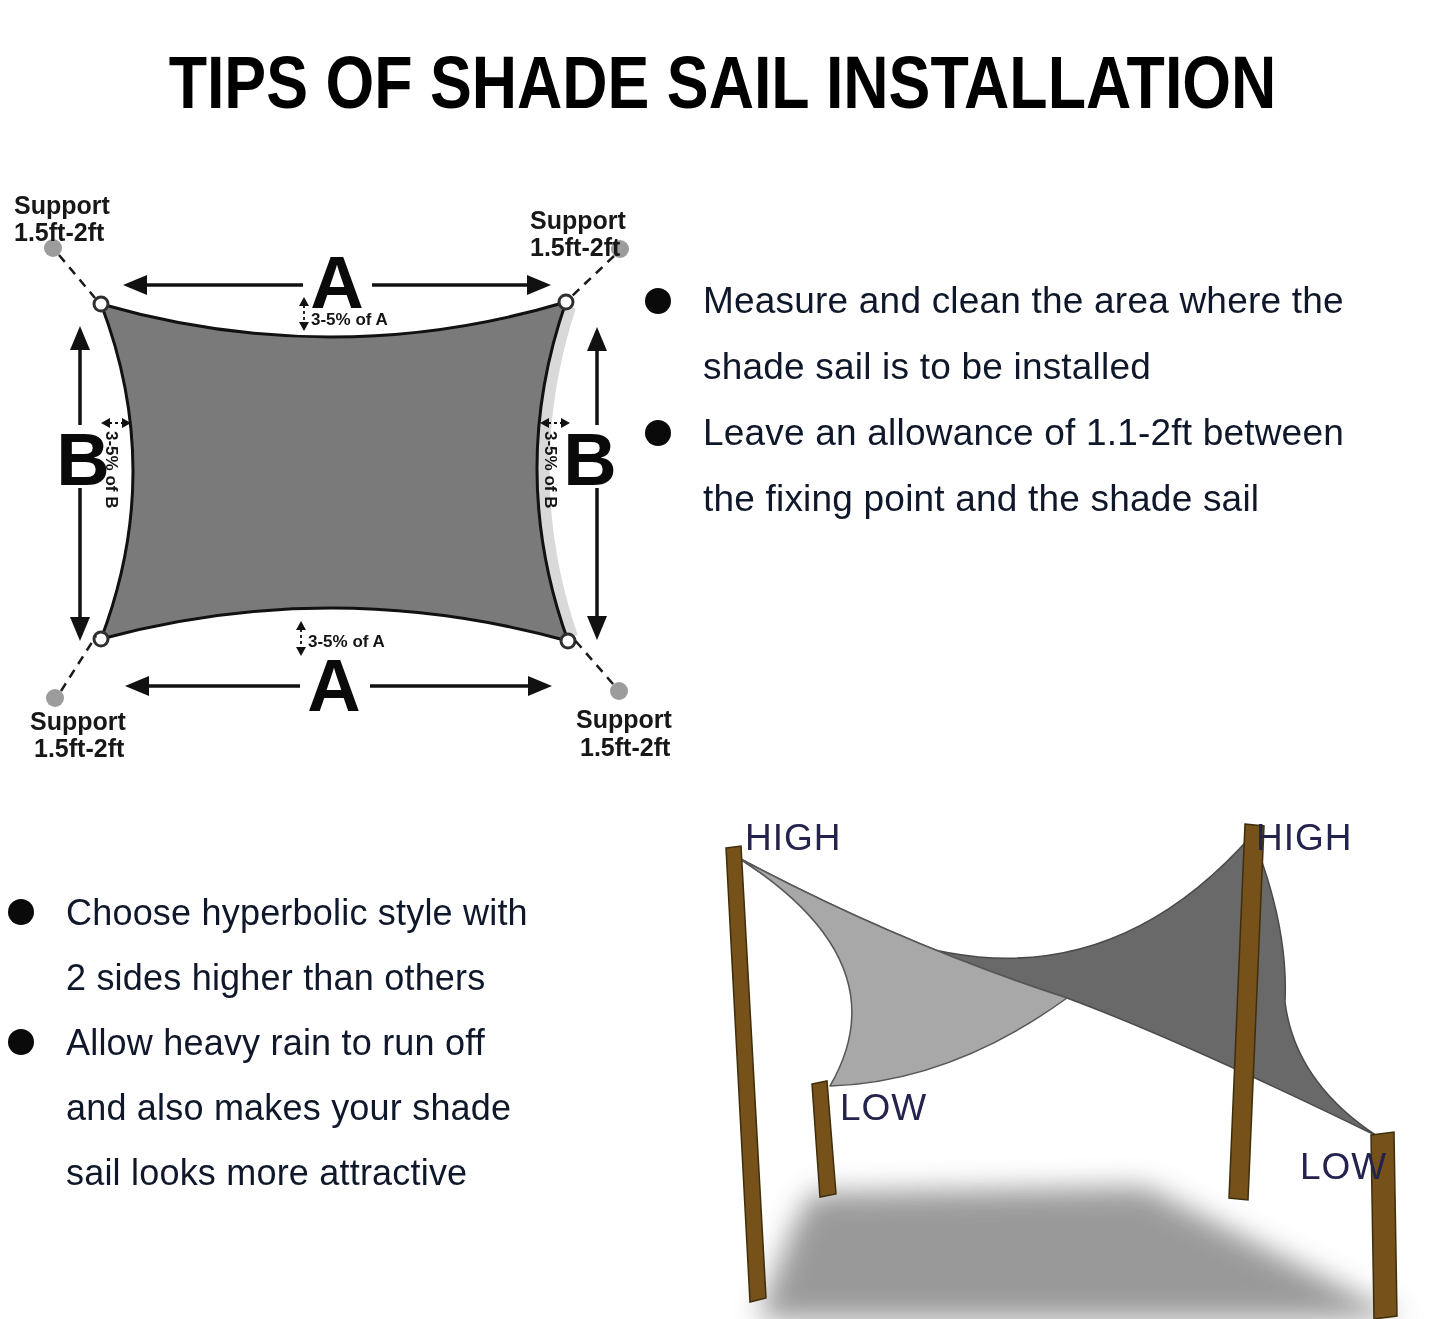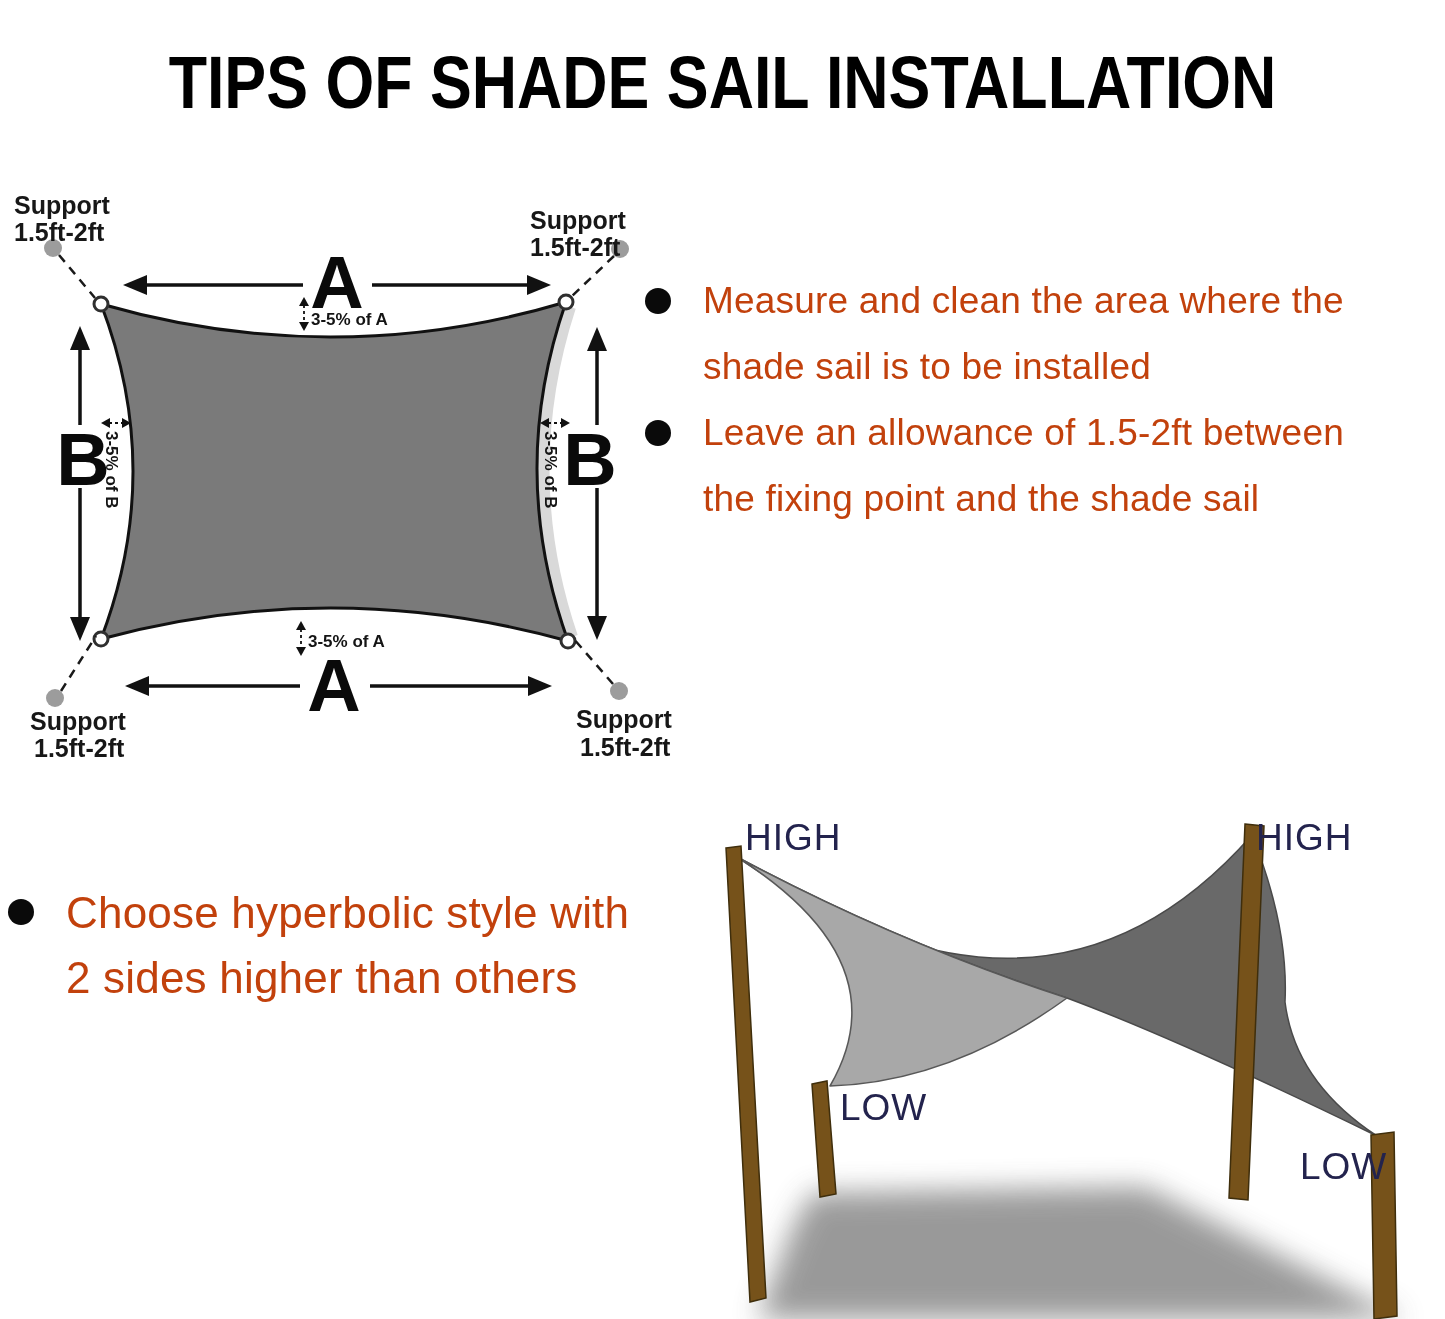--- a/index.html
+++ b/index.html
@@ -18,24 +18,24 @@
   }
   .tips-right{left:645px;top:268px;width:795px;}
   .tips-left{left:8px;top:880px;width:632px;}
   .tip{
     display:grid;grid-template-columns:58px 1fr;align-items:start;
   }
   .tip .dot{
     width:26px;height:26px;border-radius:50%;background:#0a0a0a;margin-top:20px;
   }
   .tip .txt{
-    font-size:37px;line-height:66px;white-space:pre-line;color:#c2410c;
+    font-size:37px;line-height:66px;white-space:pre-line;color:#0f172a;
     letter-spacing:0.2px;
   }
-  .tips-left .tip .txt{font-size:44px;line-height:65px;}
+  .tips-left .tip .txt{font-size:36px;line-height:65px;}
   .tips-left .tip .dot{margin-top:19px;}
   svg text{font-family:"Liberation Sans", sans-serif;}
   .dia-support{font-size:25px;font-weight:bold;fill:#171717;}
   .dia-dim{font-size:74px;font-weight:bold;fill:#0a0a0a;}
   .dia-sag{font-size:17px;font-weight:bold;fill:#141414;}
   .illu-label{font-size:37px;fill:#23234d;letter-spacing:1px;}
 </style>
 </head>
 <body>
 
@@ -133,30 +133,36 @@
 </svg>
 
 <div class="tips tips-right">
   <div class="tip">
     <span class="dot"></span>
     <span class="txt">Measure and clean the area where the
 shade sail is to be installed</span>
   </div>
   <div class="tip">
     <span class="dot"></span>
-    <span class="txt">Leave an allowance of 1.5-2ft between
+    <span class="txt">Leave an allowance of 1.1-2ft between
 the fixing point and the shade sail</span>
   </div>
 </div>
 
 <div class="tips tips-left">
   <div class="tip">
     <span class="dot"></span>
     <span class="txt">Choose hyperbolic style with
 2 sides higher than others</span>
+  </div>
+  <div class="tip">
+    <span class="dot"></span>
+    <span class="txt">Allow heavy rain to run off
+and also makes your shade
+sail looks more attractive</span>
   </div>
 </div>
 
 <svg style="position:absolute;left:700px;top:790px;" width="745" height="529" viewBox="0 0 745 529">
   <defs>
     <filter id="soft" x="-40%" y="-40%" width="180%" height="180%">
       <feGaussianBlur stdDeviation="14"></feGaussianBlur>
     </filter>
   </defs>
 

